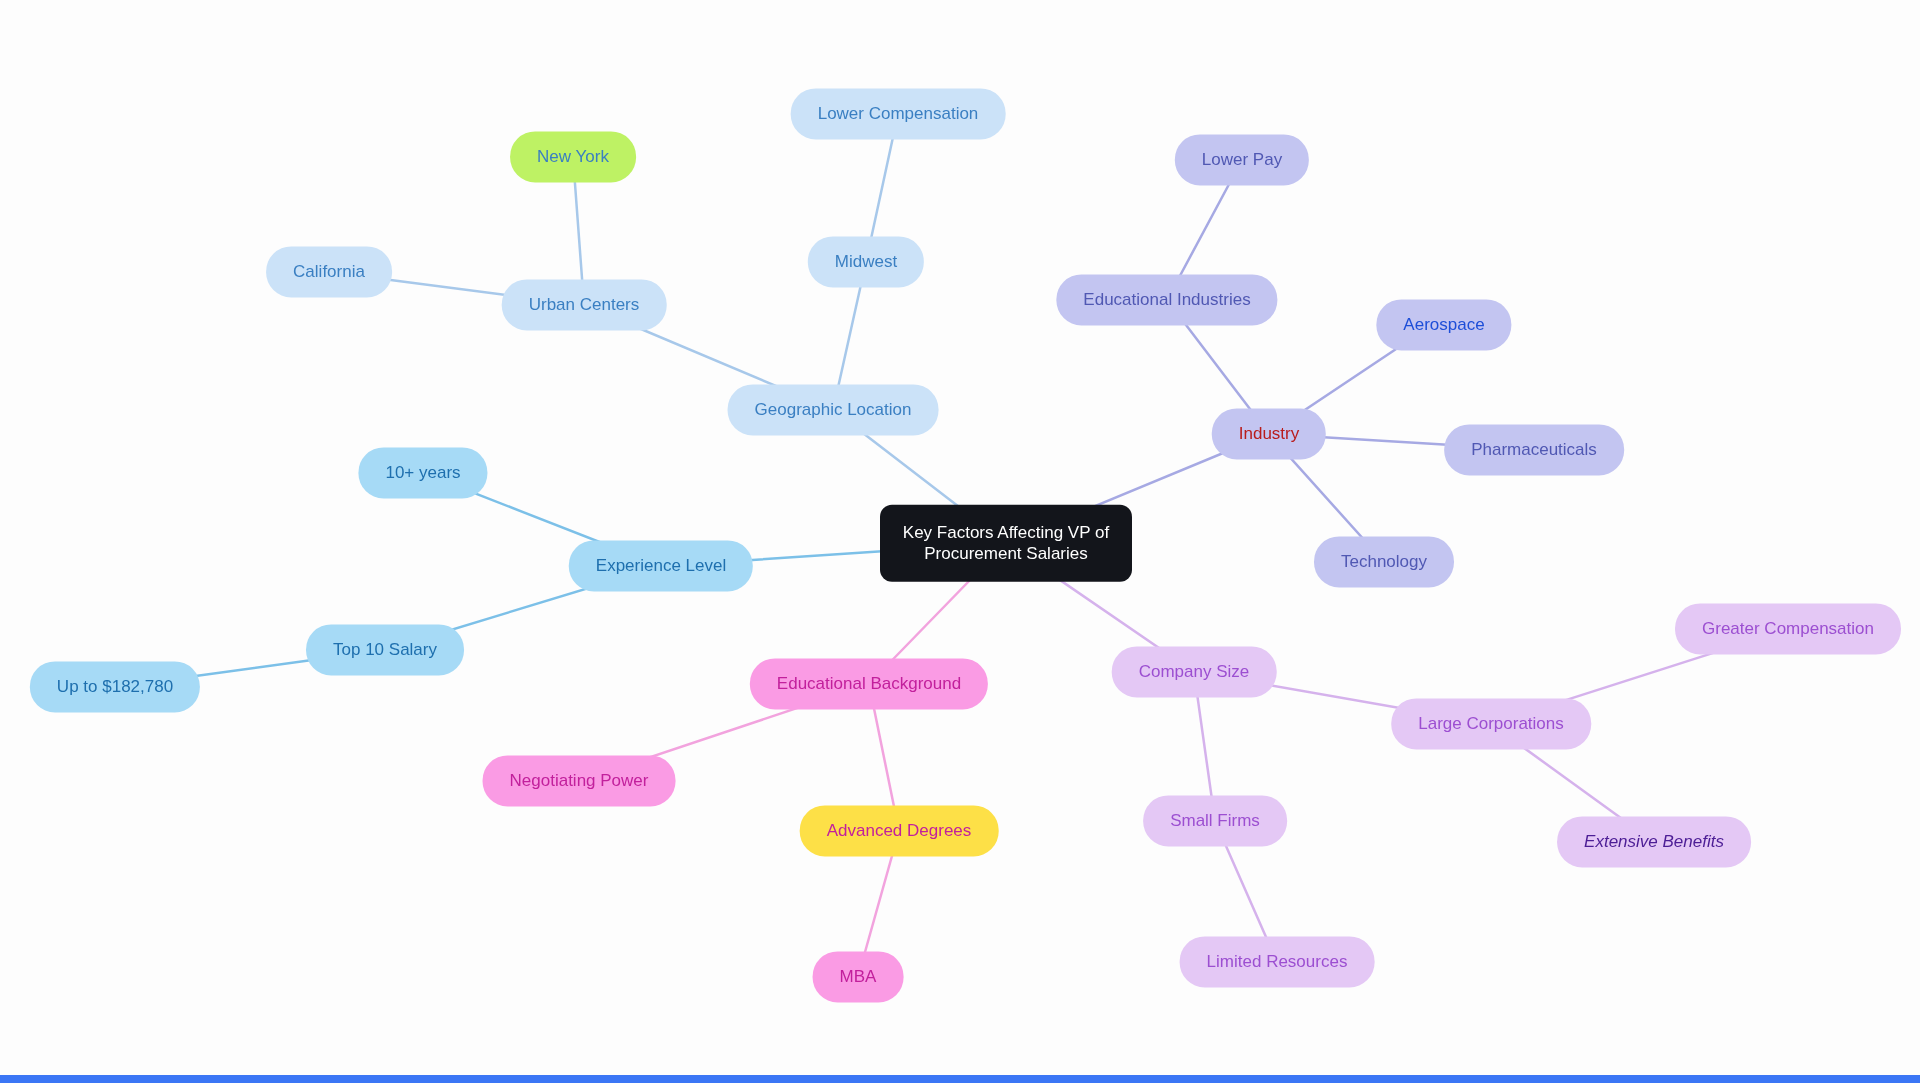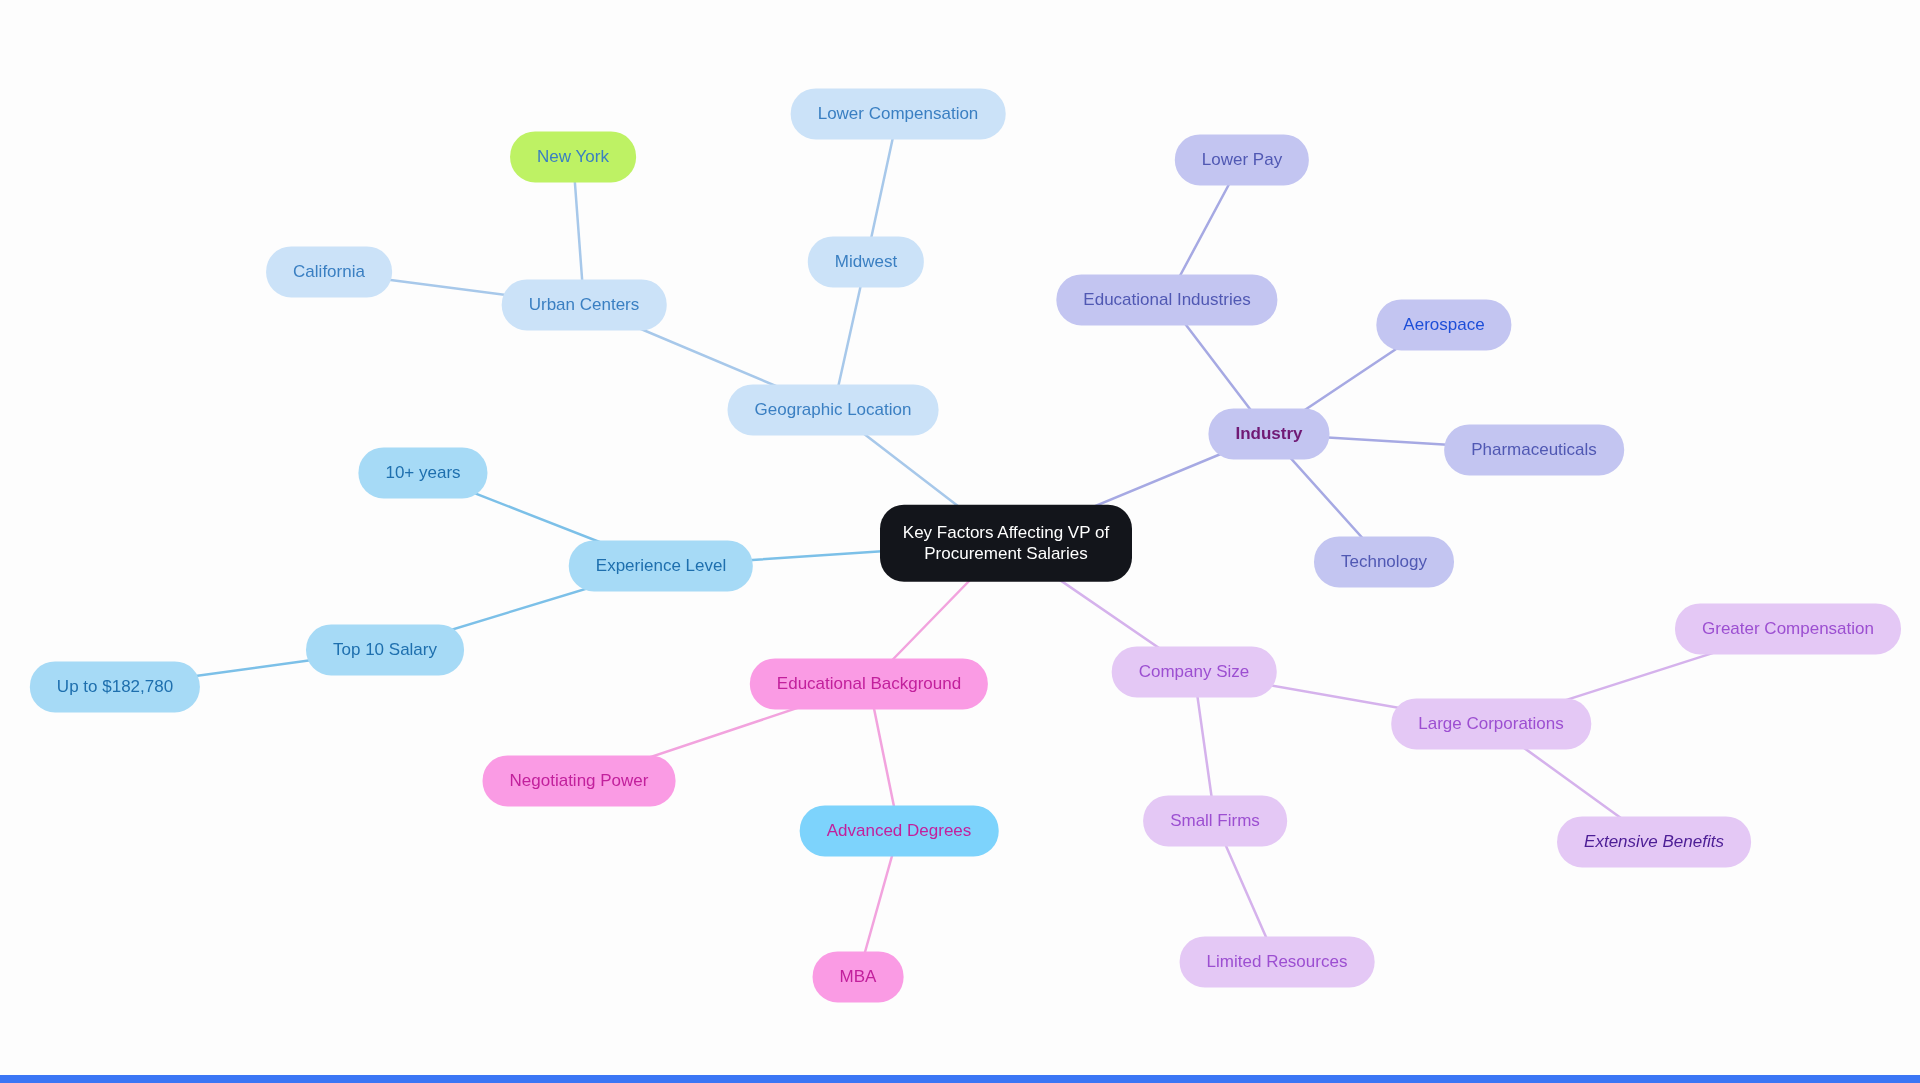--- a/index.html
+++ b/index.html
@@ -28,21 +28,21 @@
     font-size: 17px;
     line-height: 1.25;
     cursor: pointer;
     user-select: none;
   }
   .node.root {
     white-space: normal;
     width: 252px;
     text-align: center;
     padding: 17px 22px;
-    border-radius: 24px;
+    border-radius: 12px;
     font-size: 17px;
   }
   #bottom-bar {
     position: absolute;
     left: 0; bottom: 0;
     width: 1920px; height: 8px;
   }
 </style>
 </head>
 <body style="background: rgb(253, 253, 253);">
@@ -77,33 +77,33 @@
       <line x1="1215" y1="821" x2="1277" y2="962" stroke="#d5b2ec" stroke-width="2.5" stroke-linecap="round"></line>
     </svg>
   <div id="bottom-bar" style="background: rgb(59, 118, 245);"></div>
 <div class="node root" style="left: 1006px; top: 543px; background: rgb(19, 21, 27); color: rgb(255, 255, 255);">Key Factors Affecting VP of Procurement Salaries</div>
     <div class="node" style="left: 833px; top: 410px; background: rgb(203, 226, 248); color: rgb(58, 127, 194);">Geographic Location</div>
     <div class="node" style="left: 584px; top: 305px; background: rgb(203, 226, 248); color: rgb(58, 127, 194);">Urban Centers</div>
     <div class="node" style="left: 573px; top: 157px; background: #bef264; color: rgb(58, 127, 194);">New York</div>
     <div class="node" style="left: 329px; top: 272px; background: rgb(203, 226, 248); color: rgb(58, 127, 194);">California</div>
     <div class="node" style="left: 866px; top: 262px; background: rgb(203, 226, 248); color: rgb(58, 127, 194); text-align: right;">Midwest</div>
     <div class="node" style="left: 898px; top: 114px; background: rgb(203, 226, 248); color: rgb(58, 127, 194);">Lower Compensation</div>
-    <div class="node" style="left: 1269px; top: 434px; background: rgb(195, 197, 241); color: #701a75; font-weight: bold;">Industry</div>
+    <div class="node" style="left: 1269px; top: 434px; background: rgb(195, 197, 241); color: #b91c1c;">Industry</div>
     <div class="node" style="left: 1167px; top: 300px; background: rgb(195, 197, 241); color: rgb(80, 88, 179);">Educational Industries</div>
     <div class="node" style="left: 1242px; top: 160px; background: rgb(195, 197, 241); color: rgb(80, 88, 179);">Lower Pay</div>
     <div class="node" style="left: 1444px; top: 325px; background: rgb(195, 197, 241); color: #1d4ed8;">Aerospace</div>
     <div class="node" style="left: 1534px; top: 450px; background: rgb(195, 197, 241); color: rgb(80, 88, 179);">Pharmaceuticals</div>
     <div class="node" style="left: 1384px; top: 562px; background: rgb(195, 197, 241); color: rgb(80, 88, 179);">Technology</div>
     <div class="node" style="left: 661px; top: 566px; background: rgb(166, 218, 246); color: rgb(30, 111, 174);">Experience Level</div>
     <div class="node" style="left: 423px; top: 473px; background: rgb(166, 218, 246); color: rgb(30, 111, 174);">10+ years</div>
     <div class="node" style="left: 385px; top: 650px; background: rgb(166, 218, 246); color: rgb(30, 111, 174);">Top 10 Salary</div>
     <div class="node" style="left: 115px; top: 687px; background: rgb(166, 218, 246); color: rgb(30, 111, 174);">Up to $182,780</div>
     <div class="node" style="left: 869px; top: 684px; background: rgb(250, 155, 228); color: rgb(194, 32, 156);">Educational Background</div>
     <div class="node" style="left: 579px; top: 781px; background: rgb(250, 155, 228); color: rgb(194, 32, 156);">Negotiating Power</div>
-    <div class="node" style="left: 899px; top: 831px; background: #7dd3fc; color: rgb(194, 32, 156);">Advanced Degrees</div>
+    <div class="node" style="left: 899px; top: 831px; background: #fde047; color: rgb(194, 32, 156);">Advanced Degrees</div>
     <div class="node" style="left: 858px; top: 977px; background: rgb(250, 155, 228); color: rgb(194, 32, 156);">MBA</div>
     <div class="node" style="left: 1194px; top: 672px; background: rgb(228, 200, 245); color: rgb(156, 79, 209);">Company Size</div>
     <div class="node" style="left: 1491px; top: 724px; background: rgb(228, 200, 245); color: rgb(156, 79, 209);">Large Corporations</div>
     <div class="node" style="left: 1788px; top: 629px; background: rgb(228, 200, 245); color: rgb(156, 79, 209);">Greater Compensation</div>
     <div class="node" style="left: 1654px; top: 842px; background: rgb(228, 200, 245); color: #4c1d95; font-style: italic;">Extensive Benefits</div>
     <div class="node" style="left: 1215px; top: 821px; background: rgb(228, 200, 245); color: rgb(156, 79, 209);">Small Firms</div>
     <div class="node" style="left: 1277px; top: 962px; background: rgb(228, 200, 245); color: rgb(156, 79, 209);">Limited Resources</div>
   </div>
 
 </body></html>

